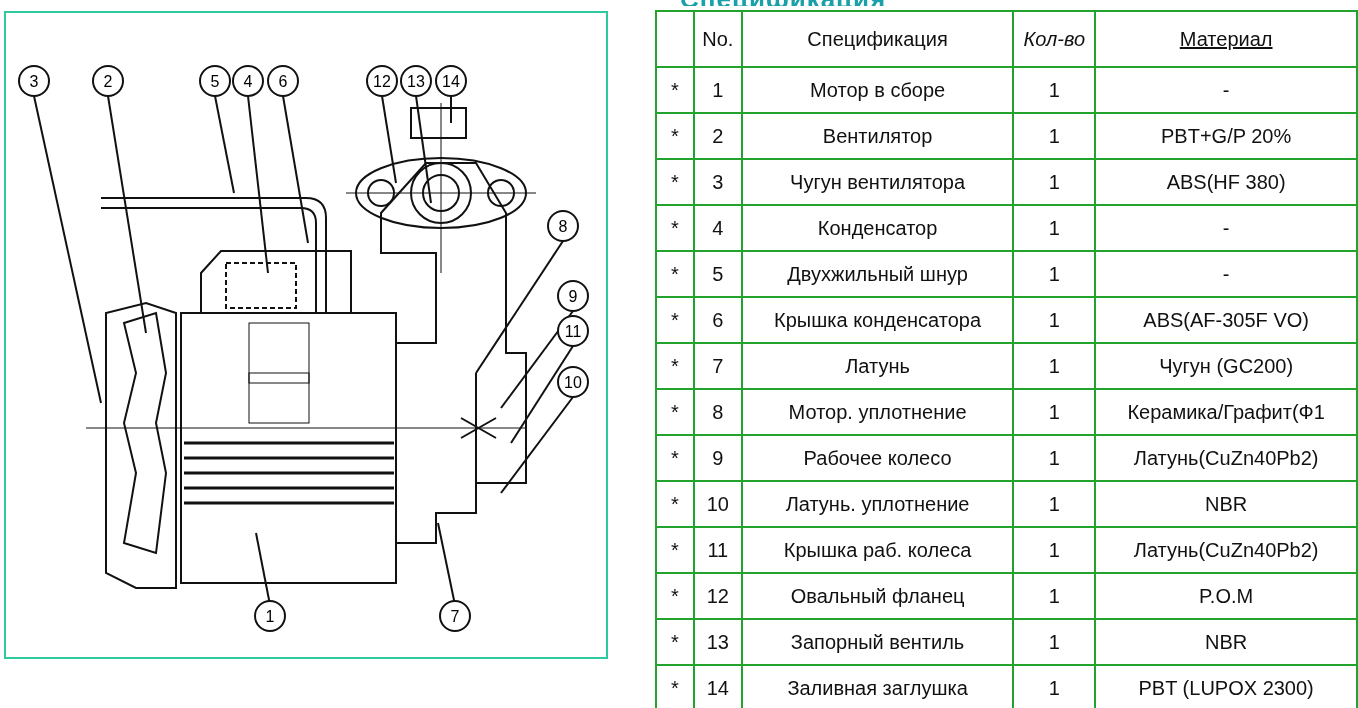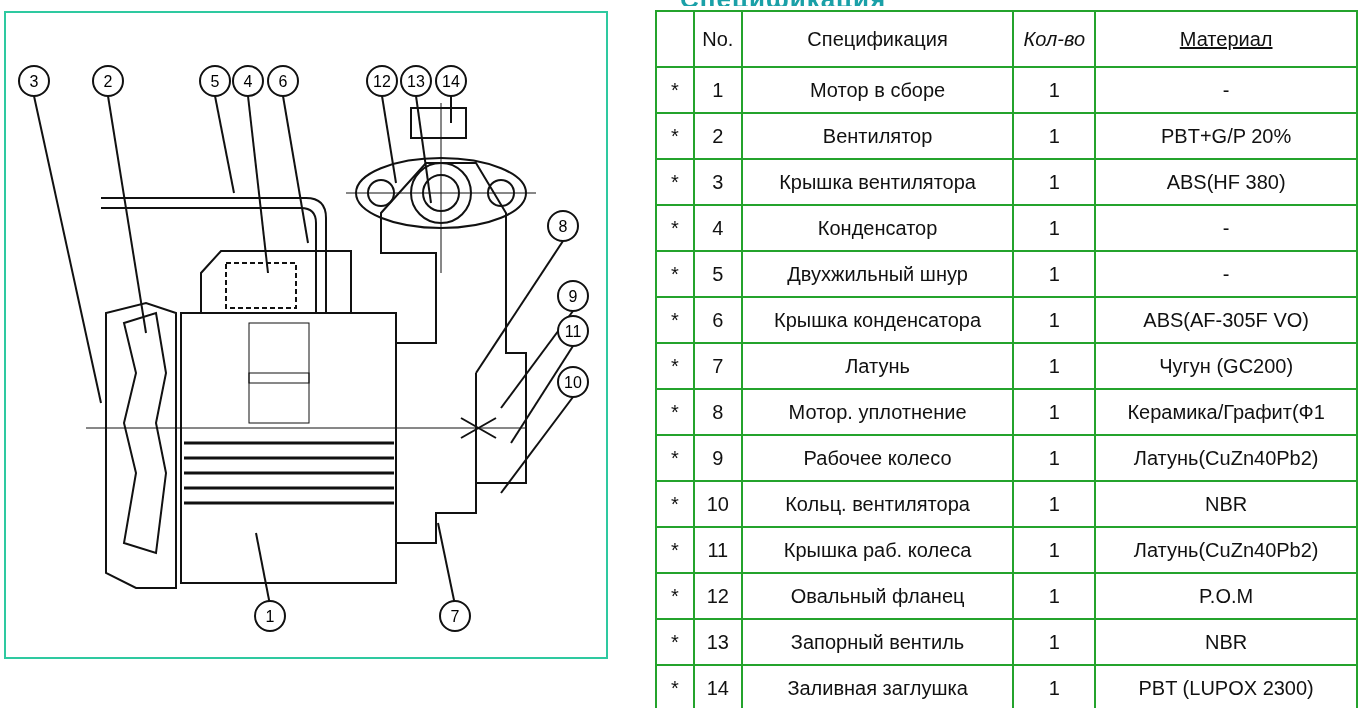--- a/index.html
+++ b/index.html
@@ -163,21 +163,21 @@
       <tr>
         <td>*</td>
         <td>2</td>
         <td>Вентилятор</td>
         <td>1</td>
         <td>PBT+G/P 20%</td>
       </tr>
       <tr>
         <td>*</td>
         <td>3</td>
-        <td>Крышка вентилятора</td>
+        <td>Чугун вентилятора</td>
         <td>1</td>
         <td>ABS(HF 380)</td>
       </tr>
       <tr>
         <td>*</td>
         <td>4</td>
         <td>Конденсатор</td>
         <td>1</td>
         <td>-</td>
       </tr>
@@ -212,21 +212,21 @@
       <tr>
         <td>*</td>
         <td>9</td>
         <td>Рабочее колесо</td>
         <td>1</td>
         <td>Латунь(CuZn40Pb2)</td>
       </tr>
       <tr>
         <td>*</td>
         <td>10</td>
-        <td>Кольц. вентилятора</td>
+        <td>Латунь. уплотнение</td>
         <td>1</td>
         <td>NBR</td>
       </tr>
       <tr>
         <td>*</td>
         <td>11</td>
         <td>Крышка раб. колеса</td>
         <td>1</td>
         <td>Латунь(CuZn40Pb2)</td>
       </tr>

